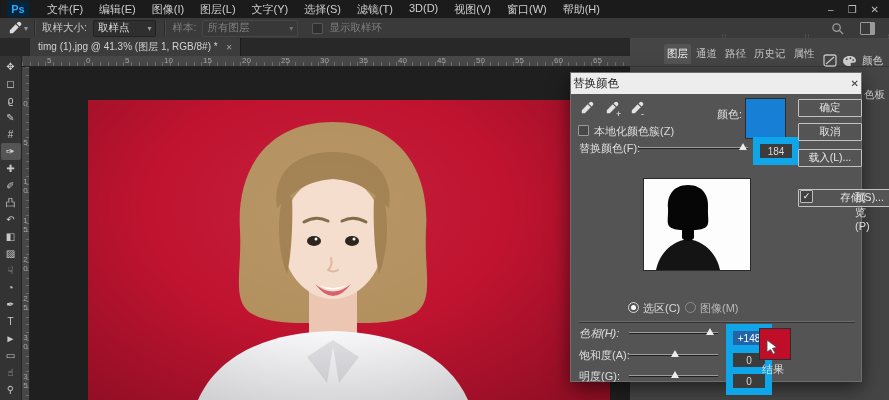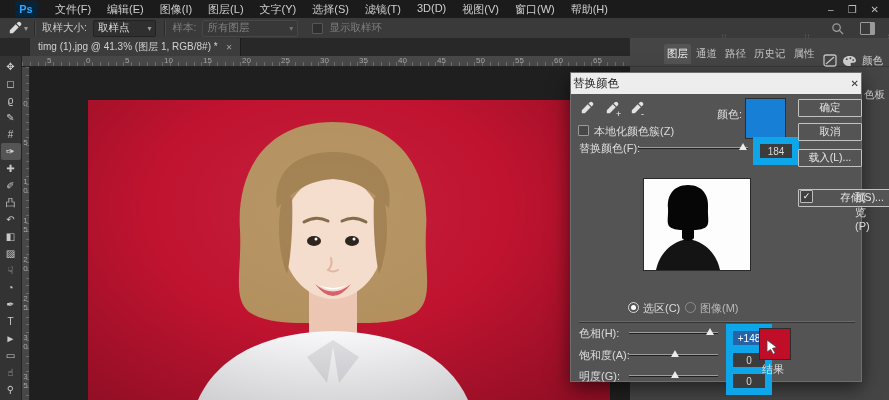--- a/index.html
+++ b/index.html
@@ -2,21 +2,21 @@
 <html><head>
 <meta charset="utf-8">
 <style>
   html,body{margin:0;padding:0;background:#111;}
   #app{position:relative;width:889px;height:400px;background:#1d1d1d;overflow:hidden;
        font-family:"Liberation Sans","DejaVu Sans",sans-serif;font-size:11px;color:#d6d6d6;
        -webkit-font-smoothing:antialiased;}
   .abs{position:absolute;}
   
   .menubar{left:0;top:0;width:889px;height:18px;background:#1b1b1b;display:flex;align-items:center;border-bottom:1px solid #101010;}
-  .pslogo{width:22px;height:16px;margin-left:15px;background:#05253d;color:#31a8ff;font-weight:bold;
+  .pslogo{width:22px;height:16px;margin-left:7px;background:#05253d;color:#31a8ff;font-weight:bold;
           font-size:11px;display:flex;align-items:center;justify-content:center;border-radius:2px;}
   .menus{display:flex;margin-left:10px;gap:0;}
   .mitem{padding:2px 8px;font-size:11px;color:#cfcfcf;cursor:default;}
   .winctl{margin-left:auto;display:flex;gap:14px;padding-right:10px;color:#bdbdbd;font-size:10px;}
   
   .optionsbar{left:0;top:18px;width:889px;height:20px;background:#3a3a3a;border-bottom:1px solid #262626;display:flex;align-items:center;}
   .vsep{width:1px;height:14px;background:#2a2a2a;border-right:1px solid #4a4a4a;}
   .opt-label{color:#c8c8c8;margin:0 6px;font-size:10.5px;}
   .opt-label.dim{color:#7f7f7f;}
   .dropdown{height:15px;display:flex;align-items:center;background:#2f2f2f;border:1px solid #222;
@@ -300,21 +300,21 @@
 
     <span class="radio" style="left:57px;top:229px;">
         <span class="dot"></span>
       </span>
     <span class="dlab" style="left:72px;top:228px;">选区(C)</span>
     <span class="radio off" style="left:114px;top:229px;"></span>
     <span class="dlab" style="left:129px;top:228px;color:#b9b9b9;">图像(M)</span>
 
     <div class="divider" style="left:8px;top:248px;width:276px;"></div>
 
-    <span class="dlab" style="left:8px;top:253px;">色相(H):</span>
+    <span class="dlab" style="left:8px;top:253px;font-style:italic;">色相(H):</span>
     <div class="track" style="left:58px;top:259px;width:89px;">
       <span class="thumb" style="left:86%;"></span>
     </div>
     <div class="valbox hl" style="left: 155px; top: 251px; background-color: rgb(36, 99, 168);">+148</div>
 
     <span class="dlab" style="left:8px;top:275px;">饱和度(A):</span>
     <div class="track" style="left:58px;top:281px;width:89px;">
       <span class="thumb" style="left:47%;"></span>
     </div>
     <div class="valbox" style="left:155px;top:273px;">0</div>

